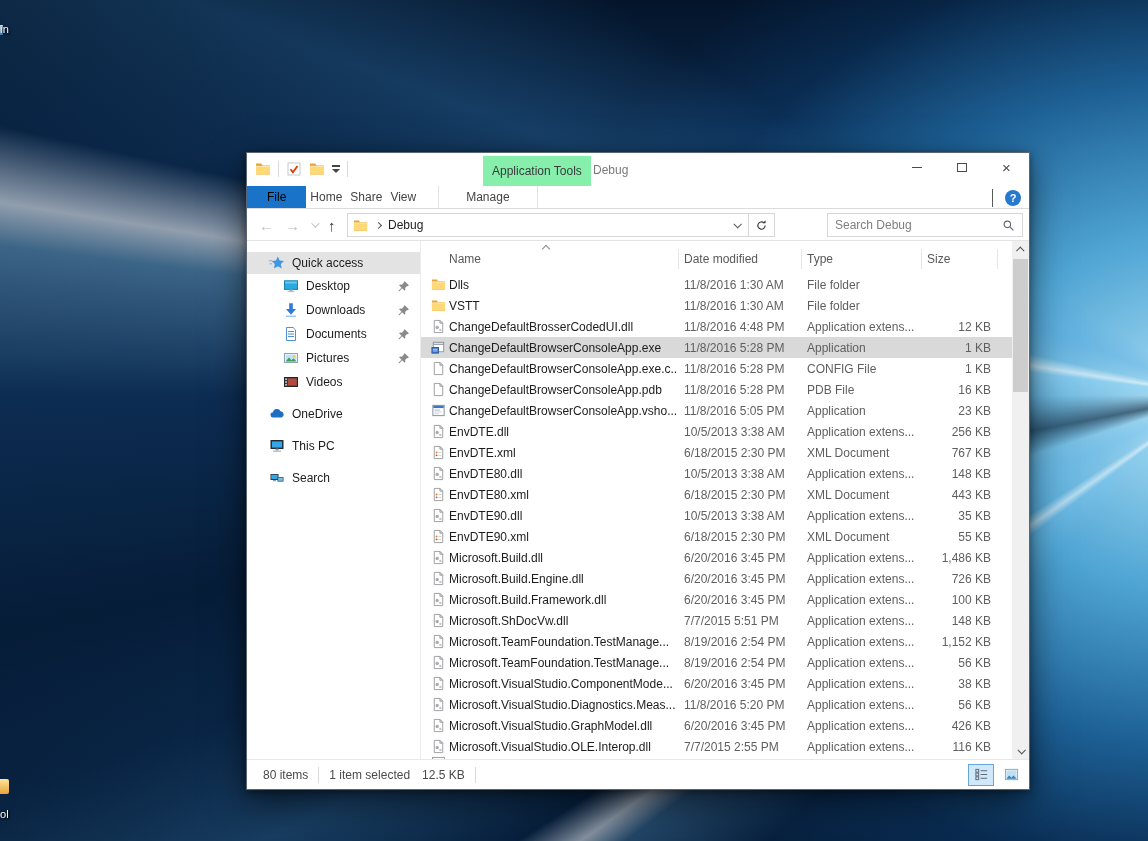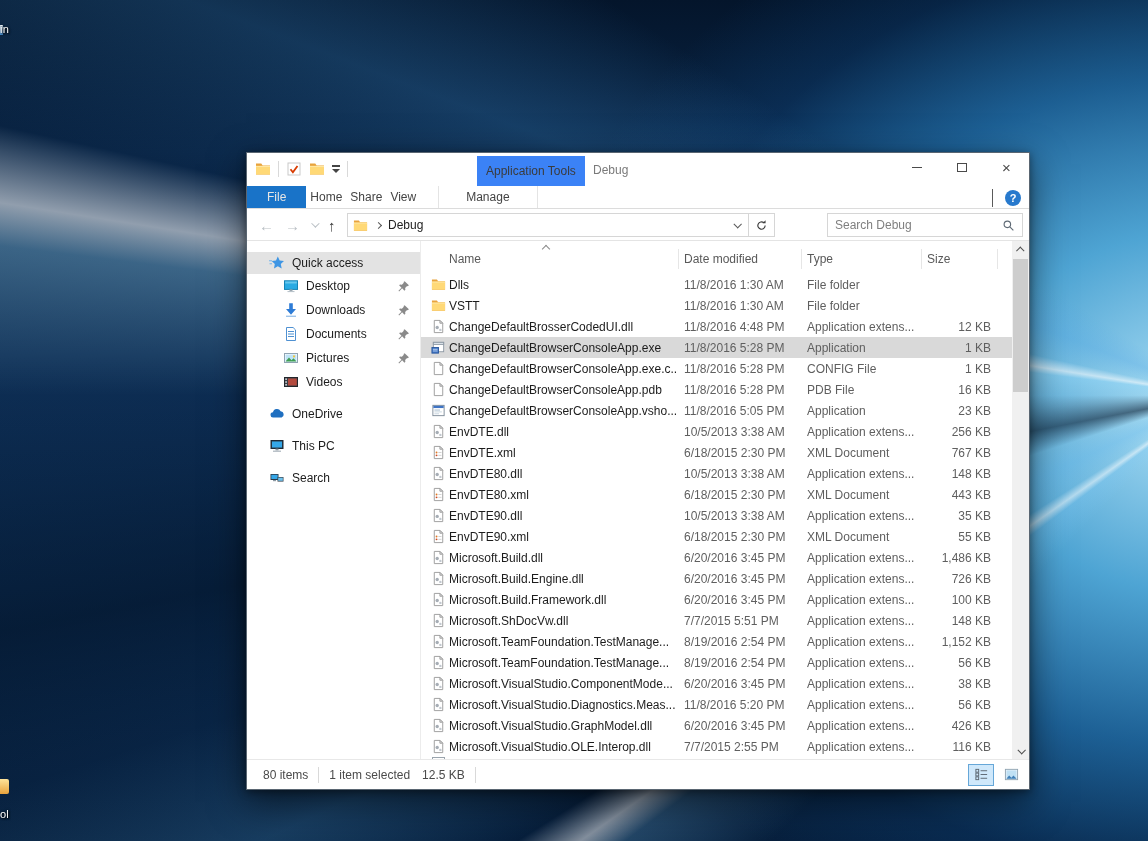--- a/index.html
+++ b/index.html
@@ -45,34 +45,34 @@
     background:#fff; border:1px solid #5a6672;
     box-shadow:0 12px 34px rgba(0,0,0,.55), 0 2px 8px rgba(0,0,0,.4); }
 
   
   .titlebar { position:absolute; left:0; top:0; right:0; height:33px; background:#fff; }
   .qat { position:absolute; left:8px; top:8px; display:flex; align-items:center; gap:7px; }
   .qat .icn svg { width:16px; height:16px; display:block; }
   .qat-sep { width:1px; height:16px; background:#d9d9d9; }
   .caret-down { width:0; height:0; border-left:4px solid transparent; border-right:4px solid transparent; border-top:4px solid #444; }
   .caret-bar { width:8px; height:1.5px; background:#444; margin-bottom:2px; }
-  .ctx-header { position:absolute; left:230px; top:3px; height:30px; padding:0 9px;
-    background:#3b82f6; color:#3b3b3b; font-size:12px; display:flex; align-items:center; }
+  .ctx-header { position:absolute; left:236px; top:3px; height:30px; padding:0 9px;
+    background:#86efac; color:#3b3b3b; font-size:12px; display:flex; align-items:center; }
   .win-title { position:absolute; left:346px; top:10px; font-size:12px; color:#7a7a7a; }
   .win-controls { position:absolute; right:0; top:0; display:flex; }
   .wbtn { width:45px; height:29px; display:flex; align-items:center; justify-content:center; color:#4a4a4a; }
   .glyph-min { width:10px; height:1px; background:#4a4a4a; }
   .glyph-max { width:10px; height:9px; border:1px solid #4a4a4a; }
   .glyph-close { font-size:15px; line-height:1; color:#4a4a4a; }
 
   
   .ribbon-tabs { position:absolute; left:0; top:33px; right:0; height:23px;
     border-bottom:1px solid #dcdcdc; display:flex; align-items:stretch; background:#fff; }
   .rtab { padding:0 4px; font-size:12px; color:#444; display:flex; align-items:center; }
-  .rtab.file { background:#1973c8; color:#e5e5e5; padding:0 20px; }
+  .rtab.file { background:#1973c8; color:#000000; padding:0 20px; }
   .rtab.manage { border-left:1px solid #e4e4e4; border-right:1px solid #e4e4e4; padding:0 27px; margin-left:18px; }
   .ribbon-right { position:absolute; right:8px; top:33px; height:23px; display:flex; align-items:center; gap:12px; }
   .chev { width:6px; height:6px; border-right:1.4px solid #5a5a5a; border-bottom:1.4px solid #5a5a5a; }
   .chev.down { transform:rotate(45deg) translateY(-1px); }
   .help-btn { width:16px; height:16px; border-radius:50%; background:#2779cd; color:#fff;
     font-size:11px; font-weight:bold; display:flex; align-items:center; justify-content:center; }
 
   
   .address-row { position:absolute; left:0; top:56px; right:0; height:32px; background:#fff; border-bottom:1px solid #e4e4e4; }
   .nav-arrows { position:absolute; left:12px; top:0; height:32px; display:flex; align-items:center; gap:11px; }

